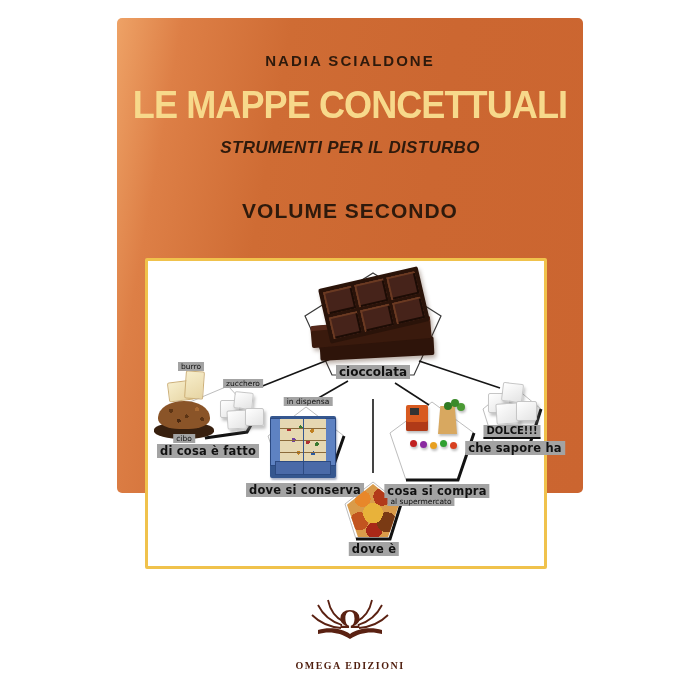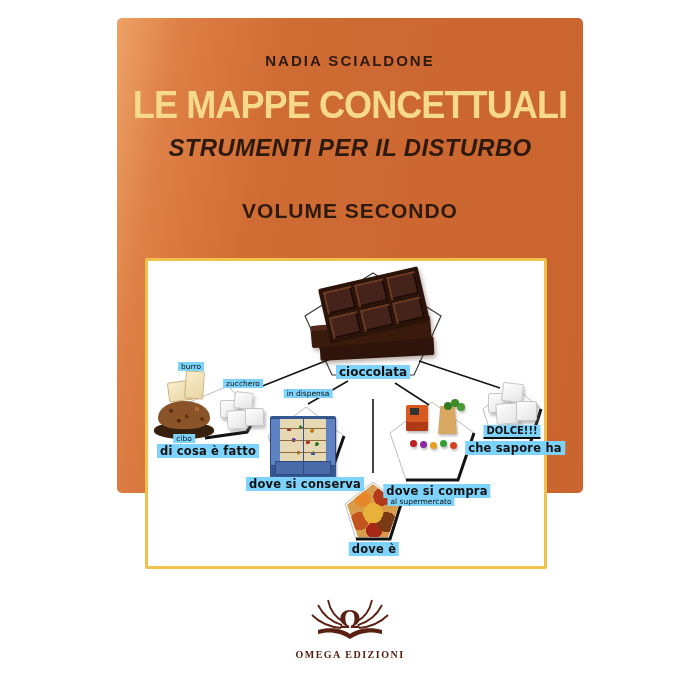--- a/index.html
+++ b/index.html
@@ -11,34 +11,34 @@
          background:linear-gradient(100deg,#eea266 0%,#dd7f46 12%,#cf6c34 32%,#cc6731 62%,#cb6530 100%);}
 
   .author{position:absolute;left:0;right:0;top:34px;text-align:center;
           color:#2e1a0c;font-size:15px;font-weight:600;letter-spacing:2px;}
 
   .title{position:absolute;left:0;right:0;top:66px;margin:0;text-align:center;
          color:#f7d98b;font-size:38px;font-weight:bold;letter-spacing:-1px;
          transform:scaleX(.95);white-space:nowrap;}
 
   .subtitle{position:absolute;left:0;right:0;top:118px;text-align:center;
-            color:#2e1a0c;font-size:24px;font-weight:bold;font-style:italic;line-height:23px;
+            color:#2e1a0c;font-size:17px;font-weight:bold;font-style:italic;line-height:23px;
             letter-spacing:.3px;}
 
   .volume{position:absolute;left:0;right:0;top:181px;text-align:center;
           color:#2e1a0c;font-size:21px;font-weight:bold;letter-spacing:1px;}
 
   
   .panel{position:absolute;left:28px;top:240px;width:396px;height:305px;background:#ffffff;
          border:3px solid #f0c24c;border-radius:2px;}
   .map{position:relative;width:100%;height:100%;font-family:"DejaVu Sans",sans-serif;}
   .map svg.wire{position:absolute;left:0;top:0;}
 
   
-  .lbl{position:absolute;transform:translateX(-50%);white-space:nowrap;background:#7dd3fc;
+  .lbl{position:absolute;transform:translateX(-50%);white-space:nowrap;background:#a3a3a3;
        color:#111;padding:0 3px;text-align:left;}
   .lbl.small{font-size:7.5px;}
   .lbl.q{font-size:11.5px;font-weight:600;letter-spacing:.2px;}
   .lbl.center{font-size:12px;font-weight:600;}
   .lbl.dolce{font-size:10px;font-weight:bold;border-bottom:2px solid #111;padding-bottom:1px;}
 
   
   .choc{position:absolute;left:158px;top:16px;width:134px;height:90px;
         filter:drop-shadow(2px 3px 2px rgba(60,30,10,.35));}
   .choc-s3{position:absolute;left:14px;top:62px;width:114px;height:19px;background:#2e140a;
@@ -117,21 +117,21 @@
         background:radial-gradient(circle at 30% 28%,#e8872a 0 8px,transparent 8px),
                    radial-gradient(circle at 68% 24%,#b23a1a 0 9px,transparent 9px),
                    radial-gradient(circle at 50% 55%,#e8b23a 0 10px,transparent 10px),
                    radial-gradient(circle at 24% 70%,#c2541f 0 9px,transparent 9px),
                    radial-gradient(circle at 76% 72%,#7a3a14 0 10px,transparent 10px),
                    radial-gradient(circle at 52% 88%,#a82818 0 8px,transparent 8px),
                    #d99b4a;}
 
   
   .logo-block{position:absolute;left:0;right:0;top:578px;text-align:center;}
-  .logo-text{margin-top:1px;font-family:"Liberation Serif",serif;font-size:10px;
+  .logo-text{margin-top:12px;font-family:"Liberation Serif",serif;font-size:10px;
              letter-spacing:1.5px;color:#4f1d0d;font-weight:bold;}
 </style>
 </head>
 <body>
 
 <div class="cover">
 
   <div class="author">NADIA SCIALDONE</div>
   <h1 class="title">LE MAPPE CONCETTUALI</h1>
   <div class="subtitle">
@@ -195,44 +195,44 @@
       </div>
       <div class="cacao">
         <div class="cacao-base"></div>
           <div class="cacao-top"></div>
       </div>
       <div class="lbl small" style="left:43px;top:101px;">burro</div>
       <div class="lbl small" style="left:95px;top:118px;">zucchero</div>
       <div class="lbl small" style="left:36px;top:173px;">cibo</div>
       <div class="lbl q" style="left:60px;top:183px;">di cosa è fatto</div>
 
-      <div class="lbl small" style="left:160px;top:128px;">in dispensa</div>
+      <div class="lbl small" style="left:160px;top:136px;">in dispensa</div>
       <div class="cabinet">
         <div class="cab-doorL"></div>
           <div class="cab-doorR"></div>
         <div class="cab-int"></div>
           <div class="cab-mid"></div>
         <div class="cab-drawers"></div>
       </div>
-      <div class="lbl q" style="left:157px;top:216px;">dove si conserva</div>
+      <div class="lbl q" style="left:157px;top:222px;">dove si conserva</div>
 
       <div class="lbl small" style="left:224px;top:210px;margin-top:31px;">un cibo</div>
       <div class="food"></div>
       <div class="lbl q" style="left:226px;top:281px;">dove è</div>
 
       <div class="market">
         <div class="m-reg">
             <div class="m-screen"></div>
           </div>
         <div class="m-bag"></div>
         <div class="m-veg"></div>
         <div class="m-dots"></div>
       </div>
       <div class="lbl small" style="left:273px;top:196px;margin-top:40px;">al supermercato</div>
-      <div class="lbl q" style="left:289px;top:223px;">dove si compra</div>
+      <div class="lbl q" style="left:289px;top:223px;">cosa si compra</div>
 
       <div class="sugarR">
         <div class="cube" style="left:4px;top:10px;width:20px;height:18px;"></div>
         <div class="cube" style="left:18px;top:0;width:19px;height:17px;transform:rotate(7deg);"></div>
         <div class="cube" style="left:12px;top:20px;width:21px;height:19px;transform:rotate(-4deg);"></div>
         <div class="cube" style="left:32px;top:18px;width:19px;height:18px;"></div>
       </div>
       <div class="lbl dolce" style="left:364px;top:164px;">DOLCE!!!</div>
       <div class="lbl q" style="left:367px;top:180px;">che sapore ha</div>
 

